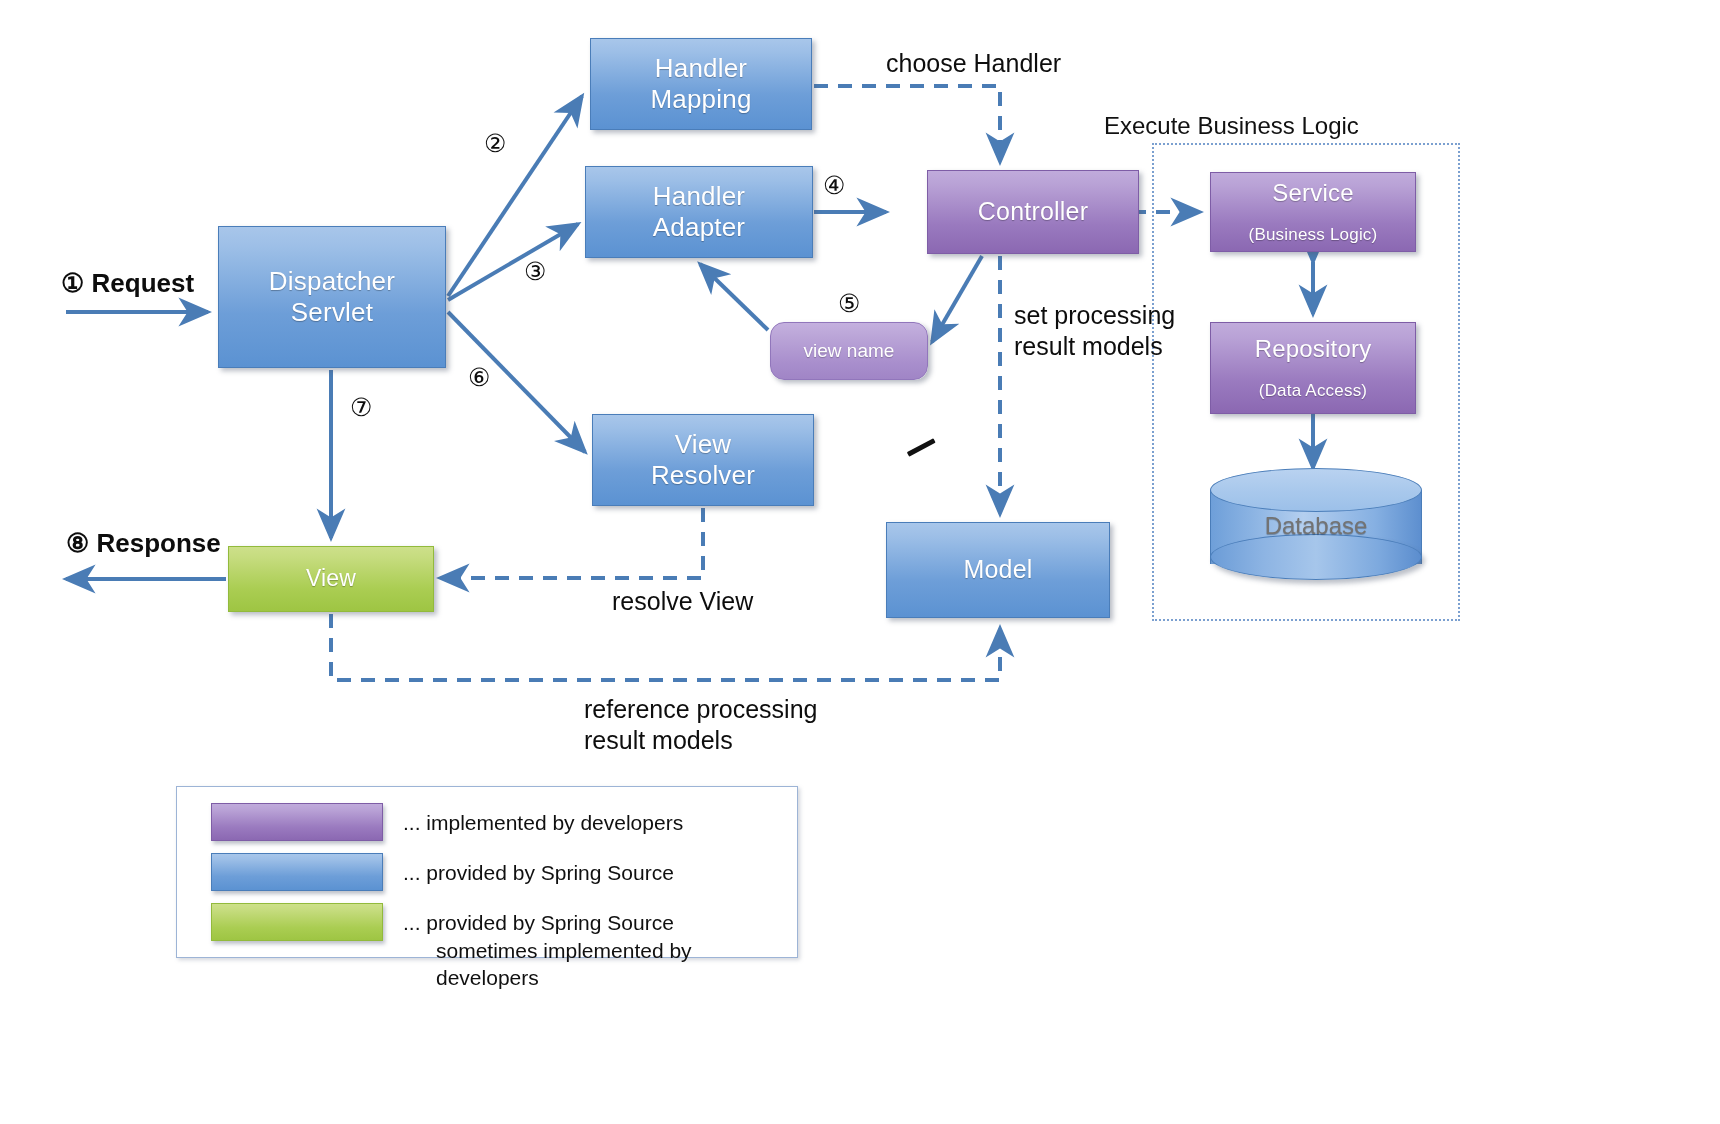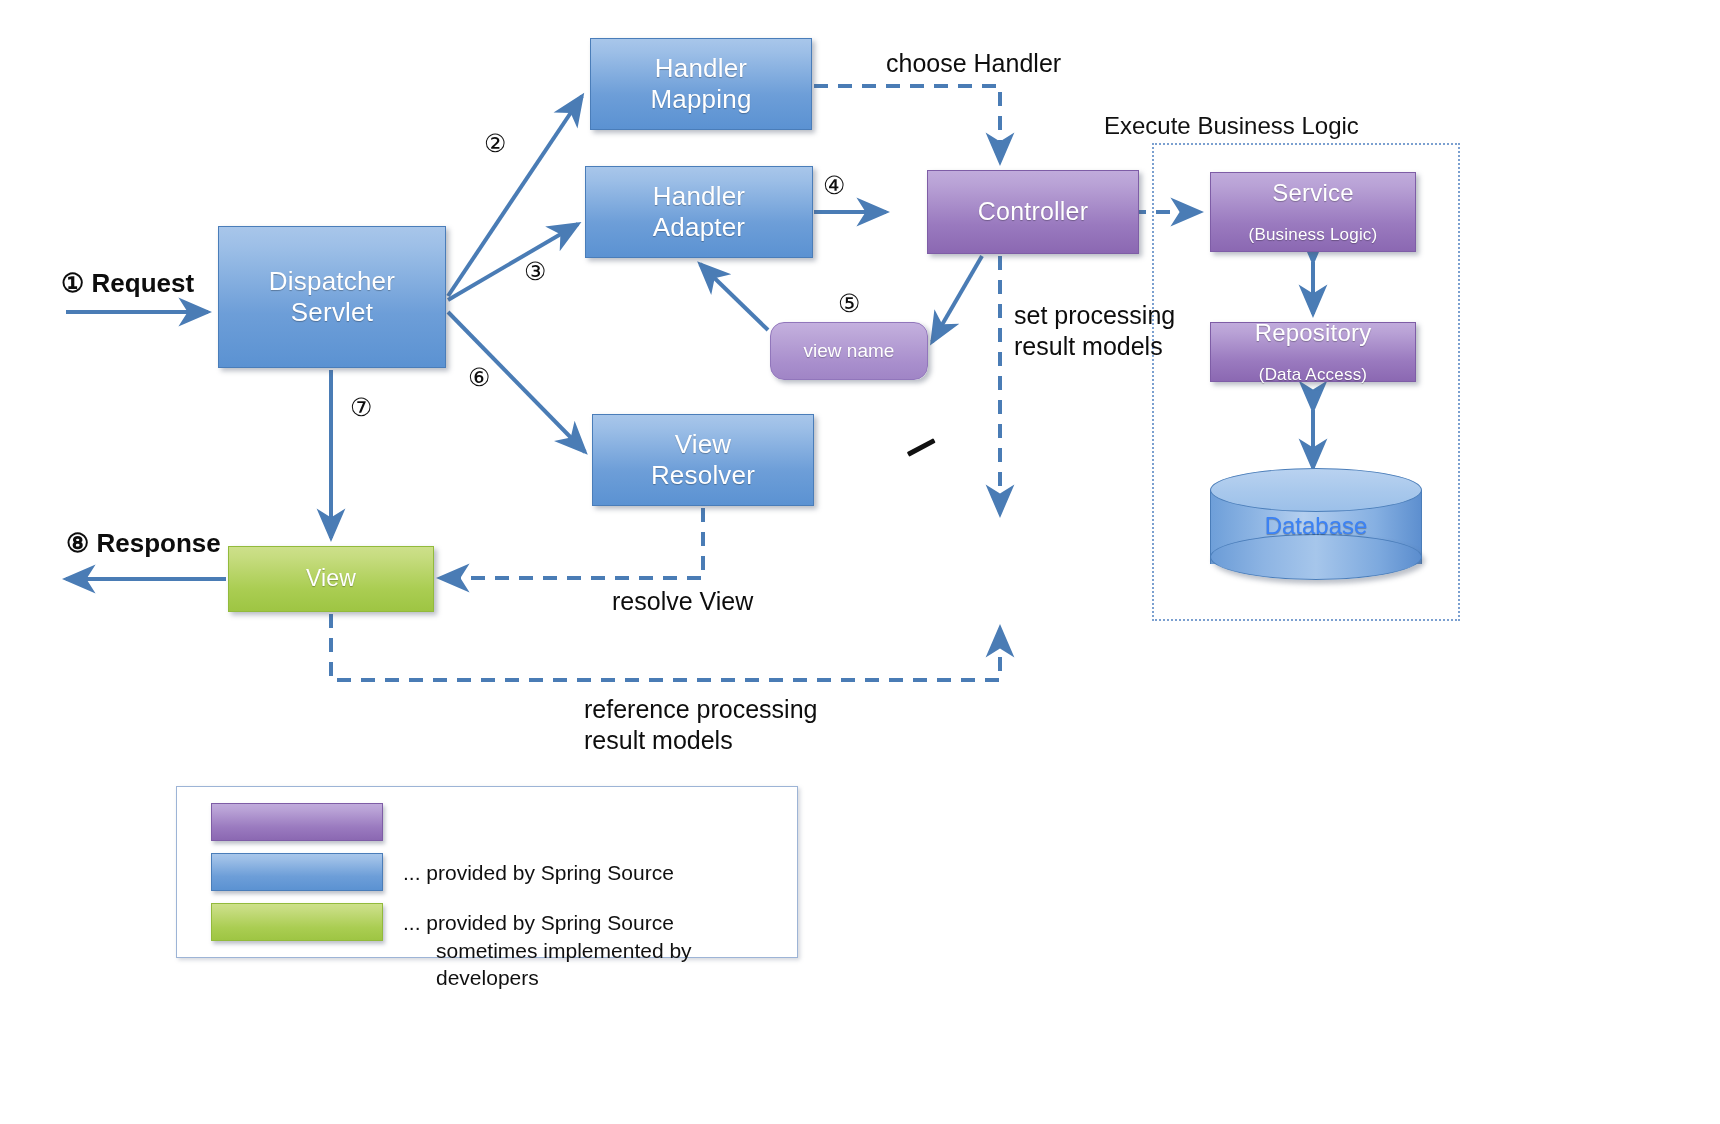--- a/index.html
+++ b/index.html
@@ -59,21 +59,21 @@
 
   
   #node-handler-mapping { left: 590px; top: 38px;  width: 222px; height: 92px;  font-size: 26px; }
   #node-handler-adapter { left: 585px; top: 166px; width: 228px; height: 92px;  font-size: 26px; }
   #node-view-resolver   { left: 592px; top: 414px; width: 222px; height: 92px;  font-size: 26px; }
   #node-controller      { left: 894px; top: 170px; width: 212px; height: 84px;  font-size: 25px; margin-left: 33px; }
   #node-model           { left: 886px; top: 522px; width: 224px; height: 96px;  font-size: 25px; }
   #node-dispatcher      { left: 218px; top: 226px; width: 228px; height: 142px; font-size: 26px; }
   #node-view            { left: 228px; top: 546px; width: 206px; height: 66px;  font-size: 23px; }
   #node-service         { left: 1210px; top: 172px; width: 206px; height: 80px; font-size: 24px; }
-  #node-repository      { left: 1210px; top: 322px; width: 206px; height: 60px; font-size: 24px; }
+  #node-repository      { left: 1210px; top: 322px; width: 206px; height: 92px; font-size: 24px; }
 
   #node-view-name {
     position: absolute;
     left: 770px; top: 322px; width: 158px; height: 58px;
     border-radius: 14px;
     box-sizing: border-box;
     display: flex; align-items: center; justify-content: center;
     font-size: 19px;
     color: #ffffff;
     background: linear-gradient(to bottom, #c4b0de 0%, #bda8d9 18%, #a98fcd 70%, #a085c6 100%);
@@ -111,21 +111,21 @@
   #node-database .cyl-top {
     position: absolute; left: 0; top: -6px; width: 212px; height: 44px;
     border-radius: 50%;
     background: linear-gradient(to bottom, #b9d2f0 0%, #a8c8ec 55%, #9cc0e9 100%);
     border: 1px solid #4a7db9;
     box-sizing: border-box;
   }
   #node-database .cyl-label {
     position: absolute; left: 0; top: 38px; width: 212px;
     text-align: center;
-    color: #3b82f6;
+    color: #737373;
     font-size: 24px;
     text-shadow: 0 1px 1px rgba(0,0,0,.3);
   }
 
   
   #business-region {
     position: absolute;
     left: 1152px; top: 143px; width: 308px; height: 478px;
     border: 2px dotted #7ba0d0;
     box-sizing: border-box;
@@ -284,20 +284,23 @@
   </div>
 
   <div class="node purple" id="node-controller">
     <span class="t1">Controller</span>
   </div>
 
   <div id="node-view-name">
     <span>view name</span>
   </div>
 
+  <div class="node blue" id="node-model">
+    <span class="t1">Model</span>
+  </div>
 
   <div class="node green" id="node-view">
     <span class="t1">View</span>
   </div>
 
   <div class="node purple" id="node-service">
     <span class="t1">Service</span>
     <span class="t2 sub">(Business Logic)</span>
   </div>
 
@@ -335,20 +338,21 @@
     <span>reference processing</span><br>
     <span>result models</span>
   </div>
 
   <div id="stray-mark"></div>
 
   <div id="legend">
 
     <div class="legend-row">
       <div class="legend-swatch purple"></div>
+      <div class="legend-text">... implemented by developers</div>
     </div>
 
     <div class="legend-row">
       <div class="legend-swatch blue"></div>
       <div class="legend-text">... provided by Spring Source</div>
     </div>
 
     <div class="legend-row">
       <div class="legend-swatch green"></div>
       <div class="legend-text">

